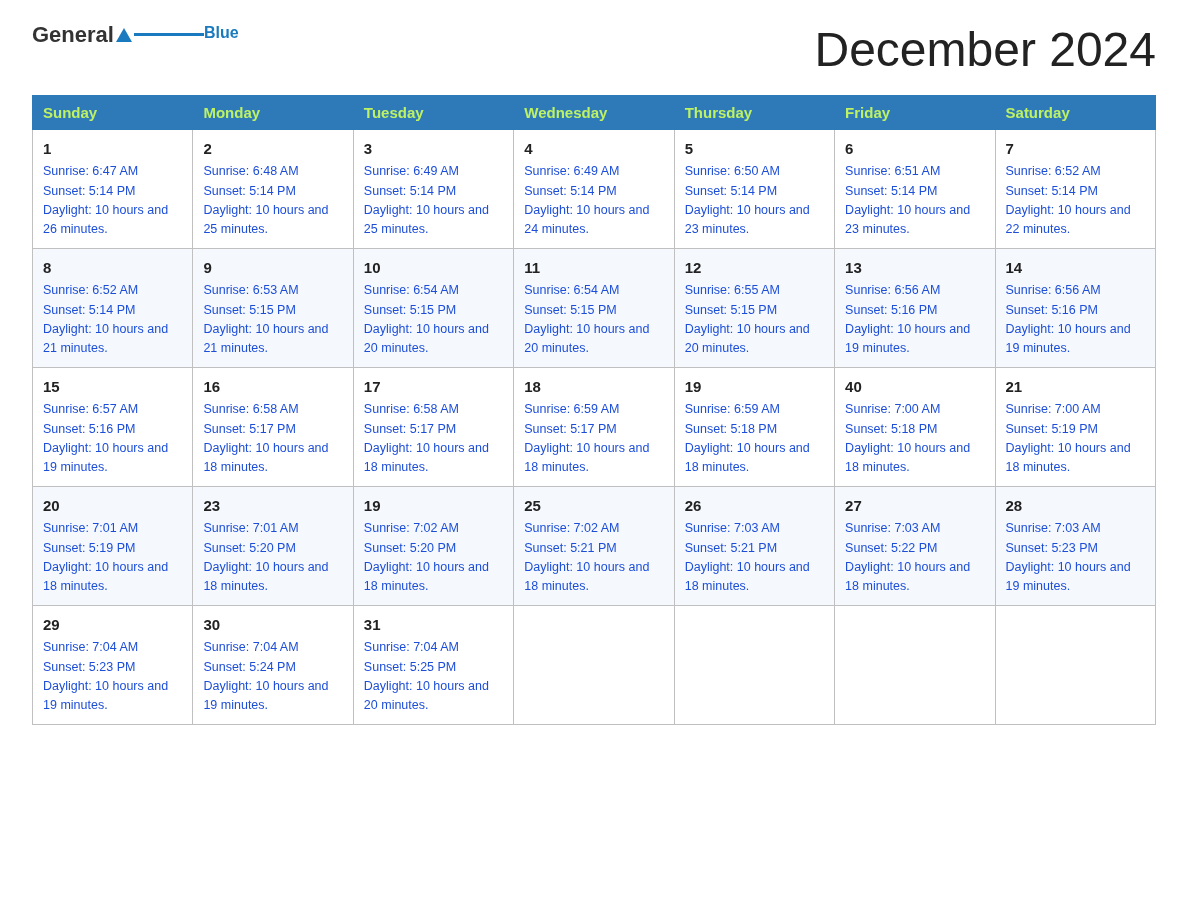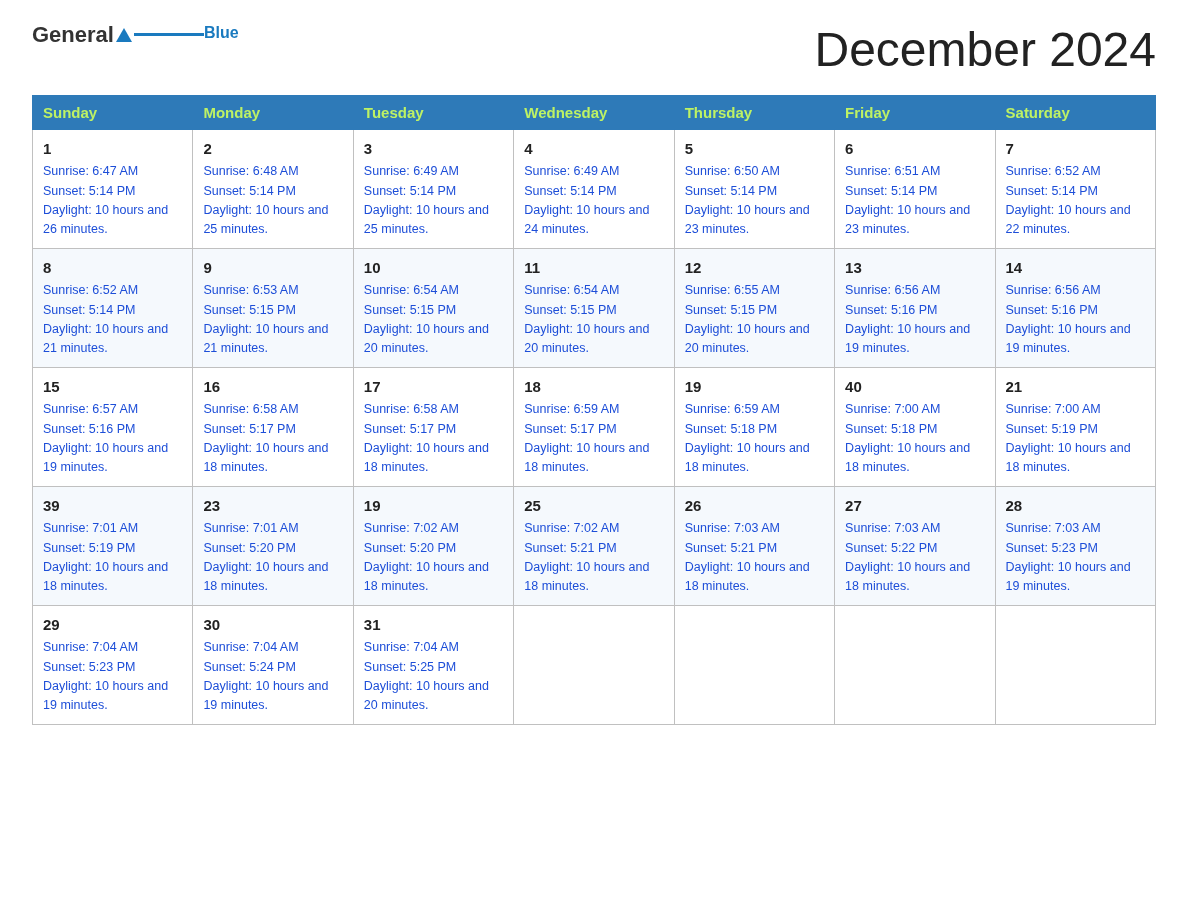--- a/index.html
+++ b/index.html
@@ -298,21 +298,21 @@
         <span class="day-num">21</span>
         <div class="day-info">
           Sunrise: 7:00 AM<br>
           Sunset: 5:19 PM<br>
           Daylight: 10 hours and 18 minutes.
         </div>
       </td>
       </tr>
       <tr>
         <td>
-        <span class="day-num">39</span>
+        <span class="day-num">20</span>
         <div class="day-info">
           Sunrise: 7:01 AM<br>
           Sunset: 5:19 PM<br>
           Daylight: 10 hours and 18 minutes.
         </div>
       </td>
         <td>
         <span class="day-num">23</span>
         <div class="day-info">
           Sunrise: 7:01 AM<br>

